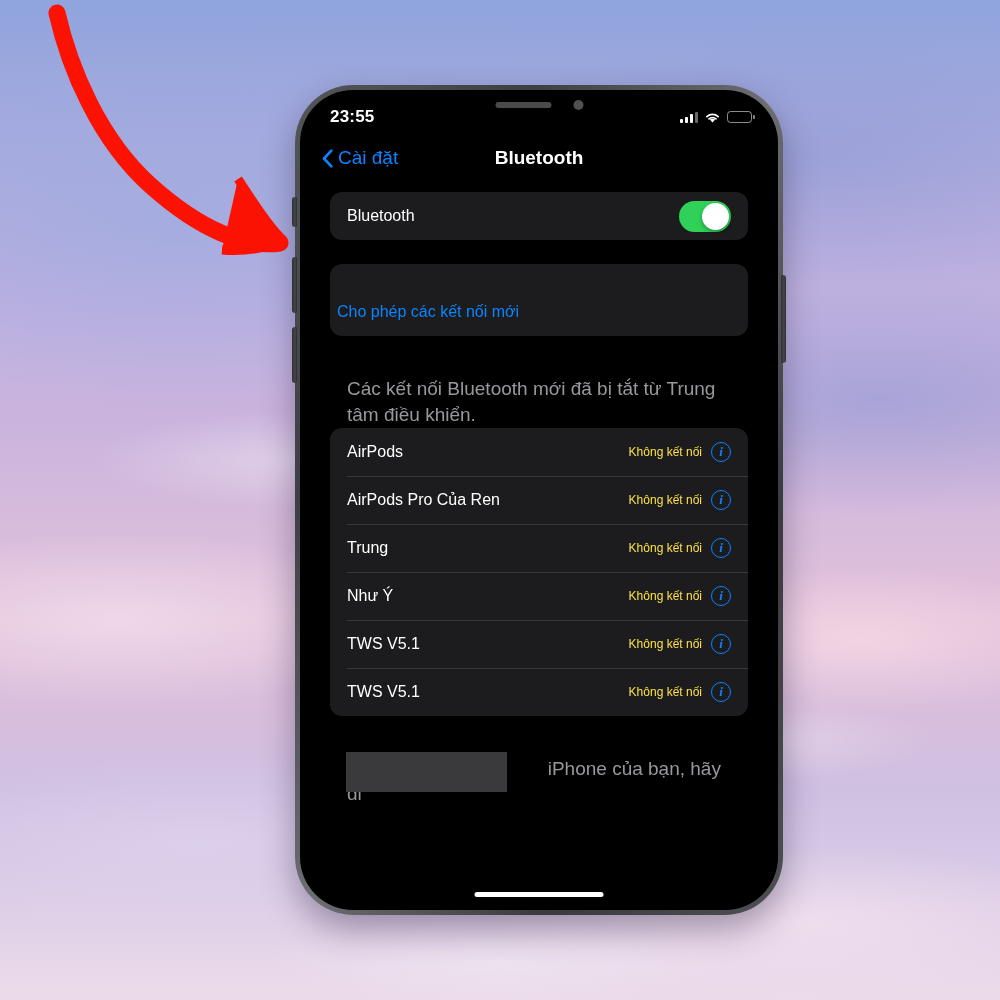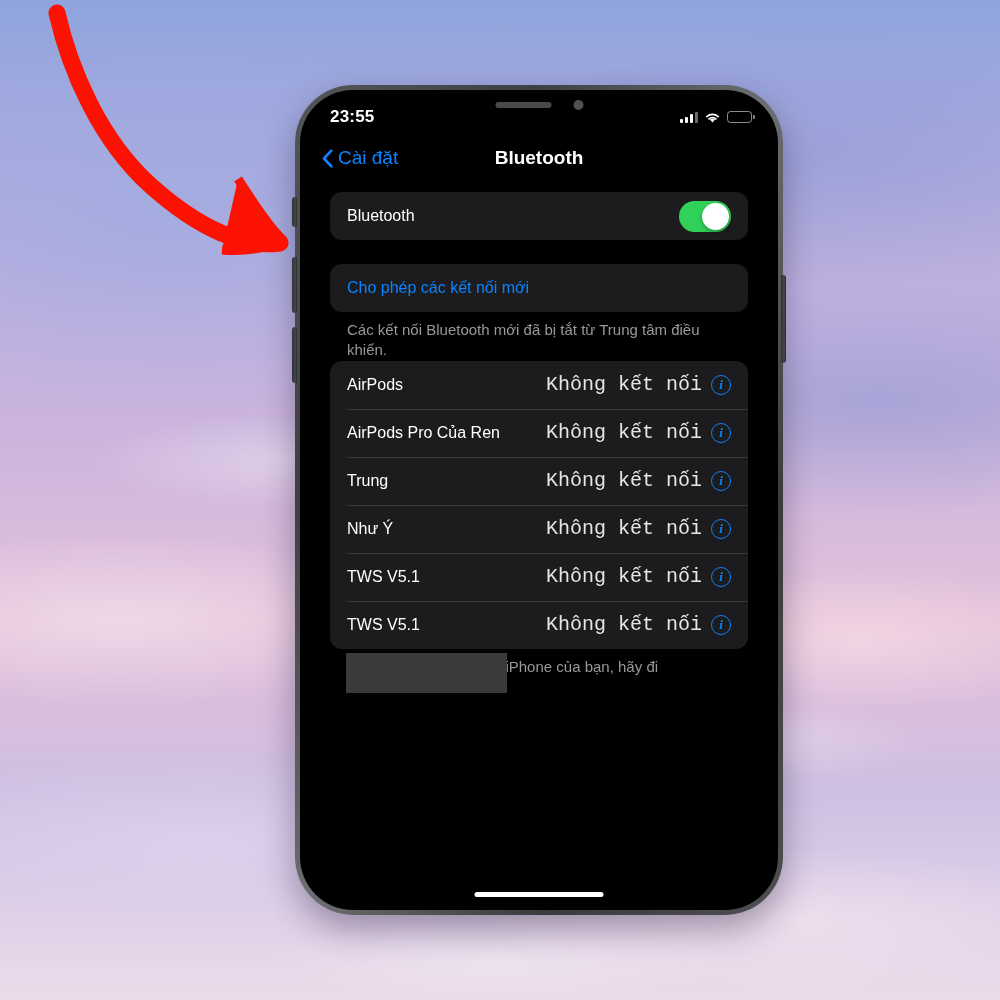--- a/index.html
+++ b/index.html
@@ -187,21 +187,21 @@
   }
   .row + .row::before {
     content: "";
     position: absolute;
     left: 17px; right: 0; top: 0;
     height: 1px;
     background: #38383a;
   }
   .row-label { color: #fff; font-size: 16px; }
   .row-right { display: flex; align-items: center; gap: 9px; }
-  .row-status { color: #e5e5e5; font-size: 20px; font-family: Liberation Mono, monospace; }
+  .row-status { color: #fde047; font-size: 12px; }
 
   .info-icon {
     width: 20px; height: 20px;
     border: 1.6px solid #0a84ff;
     border-radius: 50%;
     color: #0a84ff;
     font-family: "Liberation Serif", serif;
     font-style: italic;
     font-size: 13px;
     font-weight: bold;
@@ -221,28 +221,29 @@
   }
   .toggle .knob {
     position: absolute;
     top: 2px; left: 23px;
     width: 27px; height: 27px;
     border-radius: 50%;
     background: #fff;
     box-shadow: 0 2px 4px rgba(0,0,0,0.3);
   }
 
-  .link-row { padding: 15px 17px; }
+  .link-row { padding: 15px 7px; margin-top: 24px; }
   .link-text { color: #0a84ff; font-size: 16px; }
 
   .footnote {
     color: #98989d;
-    font-size: 15px;
+    font-size: 19px;
     line-height: 1.36;
     padding: 8px 17px 0 17px;
+    margin-top: 32px;
   }
 
   .section-header {
     color: #98989d;
     font-size: 13px;
     letter-spacing: 0.25px;
     text-transform: uppercase;
     padding: 14px 17px 7px 17px;
     display: flex;
     align-items: center;

